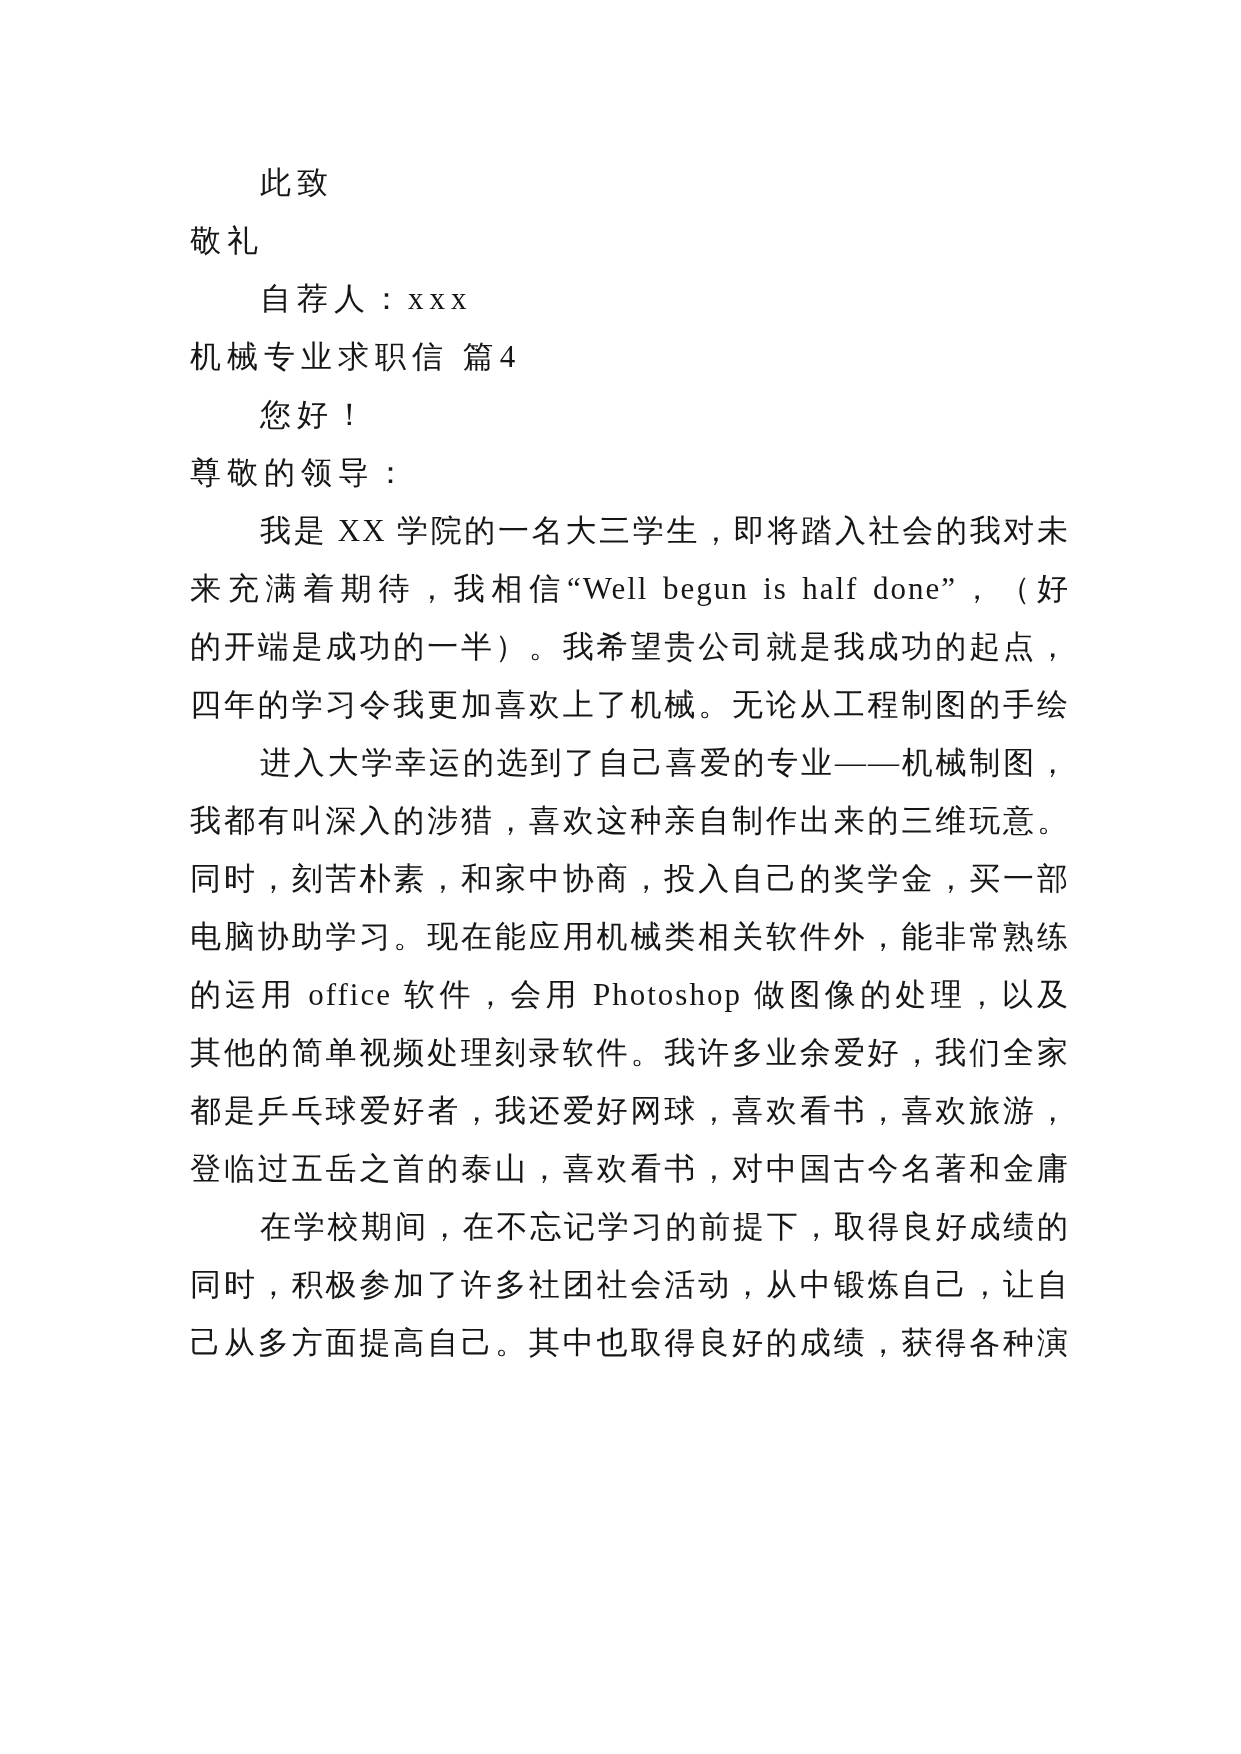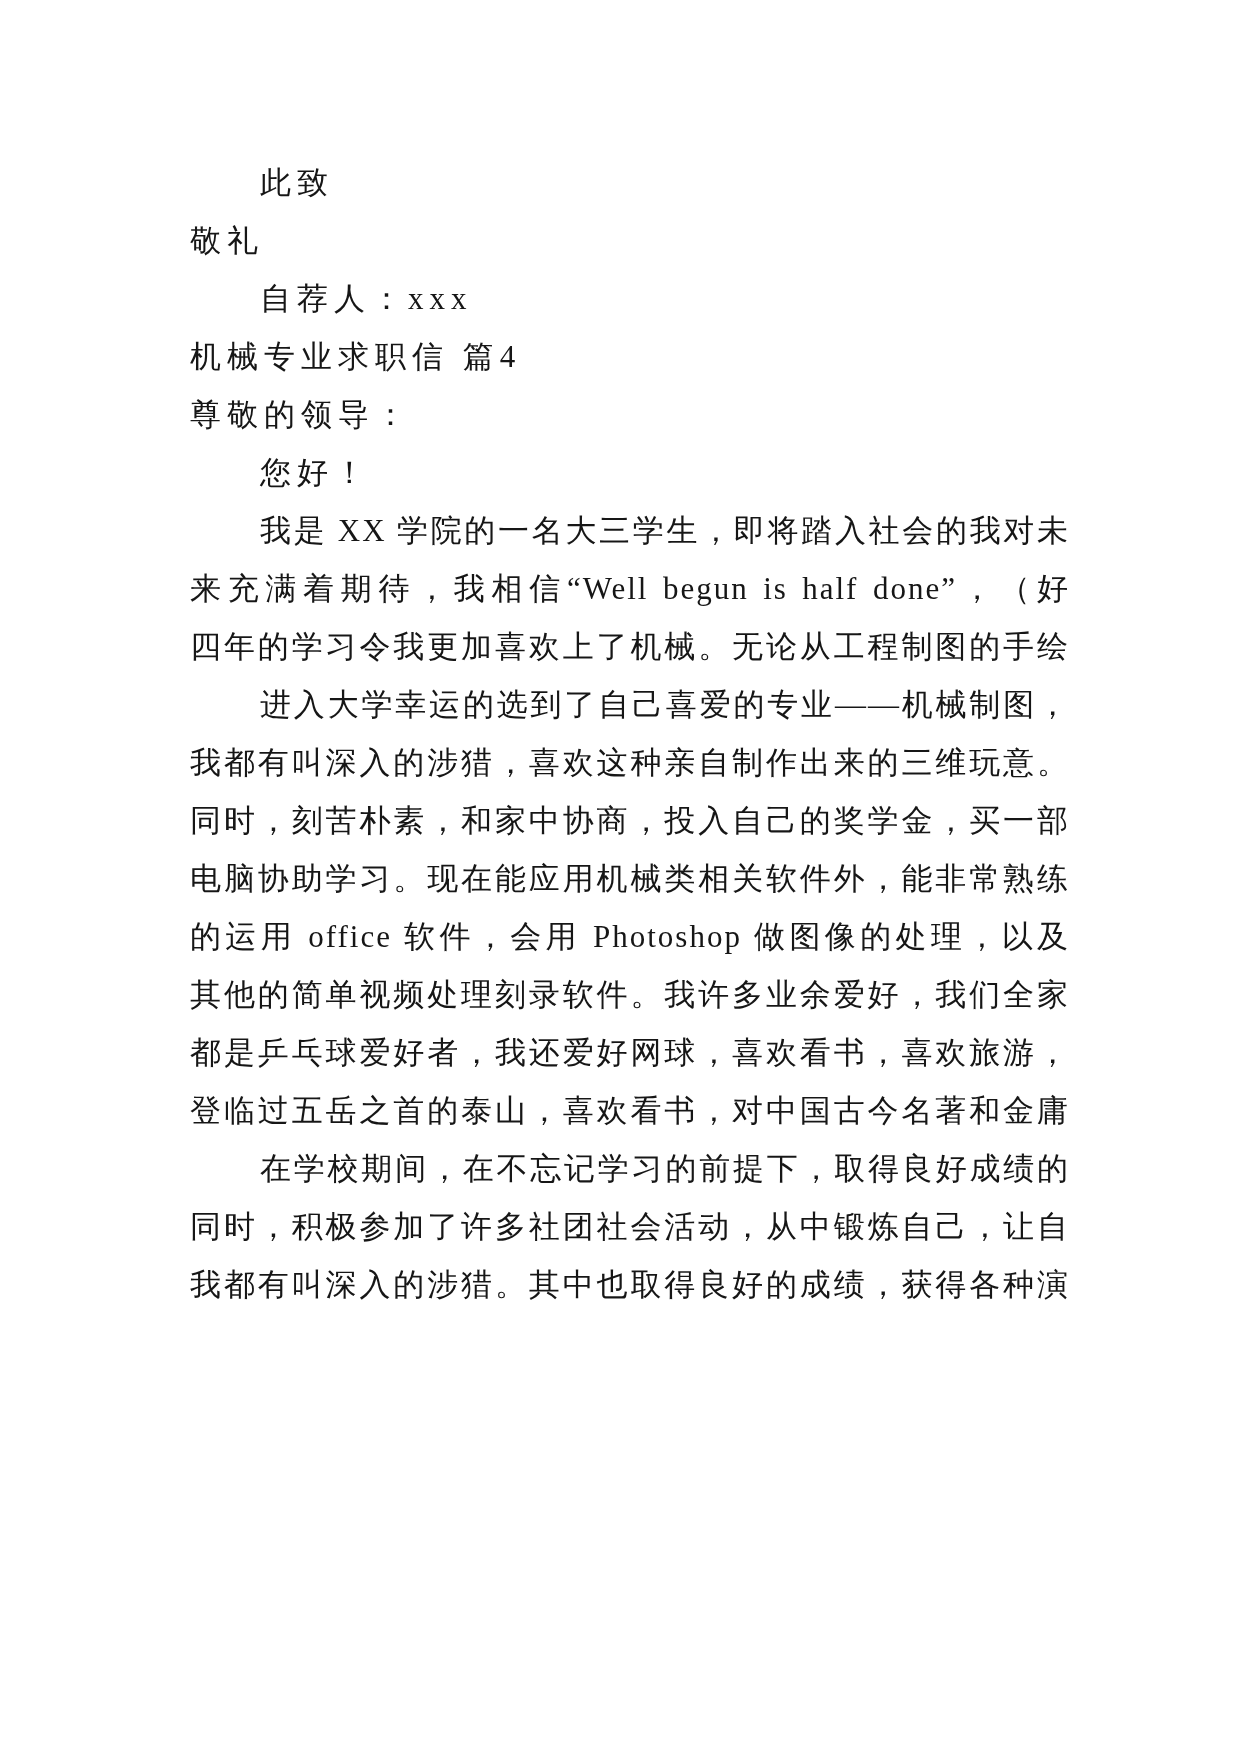--- a/index.html
+++ b/index.html
@@ -45,30 +45,31 @@
 </style>
 </head>
 <body>
 
 <div class="page">
   <div class="doc-body">
       <div class="line indent">此致</div>
       <div class="line">敬礼</div>
       <div class="line indent">自荐人：xxx</div>
       <div class="line">机械专业求职信 篇4</div>
+      <div class="line indent">您好！</div>
       <div class="line">尊敬的领导：</div>
-      <div class="line indent">您好！</div>
       <div class="line indent justify">我是 XX 学院的一名大三学生，即将踏入社会的我对未</div>
       <div class="line justify">来充满着期待，我相信“Well begun is half done”，（好</div>
+      <div class="line justify">的开端是成功的一半）。我希望贵公司就是我成功的起点，</div>
       <div class="line justify">四年的学习令我更加喜欢上了机械。无论从工程制图的手绘</div>
       <div class="line indent justify">进入大学幸运的选到了自己喜爱的专业——机械制图，</div>
       <div class="line justify">我都有叫深入的涉猎，喜欢这种亲自制作出来的三维玩意。</div>
       <div class="line justify">同时，刻苦朴素，和家中协商，投入自己的奖学金，买一部</div>
       <div class="line justify">电脑协助学习。现在能应用机械类相关软件外，能非常熟练</div>
       <div class="line justify">的运用 office 软件，会用 Photoshop 做图像的处理，以及</div>
       <div class="line justify">其他的简单视频处理刻录软件。我许多业余爱好，我们全家</div>
       <div class="line justify">都是乒乓球爱好者，我还爱好网球，喜欢看书，喜欢旅游，</div>
       <div class="line justify">登临过五岳之首的泰山，喜欢看书，对中国古今名著和金庸</div>
       <div class="line indent justify">在学校期间，在不忘记学习的前提下，取得良好成绩的</div>
       <div class="line justify">同时，积极参加了许多社团社会活动，从中锻炼自己，让自</div>
-      <div class="line justify">我都有叫深入的涉猎。其中也取得良好的成绩，获得各种演</div>
+      <div class="line justify">己从多方面提高自己。其中也取得良好的成绩，获得各种演</div>
     </div>
 </div>
 
 </body></html>

